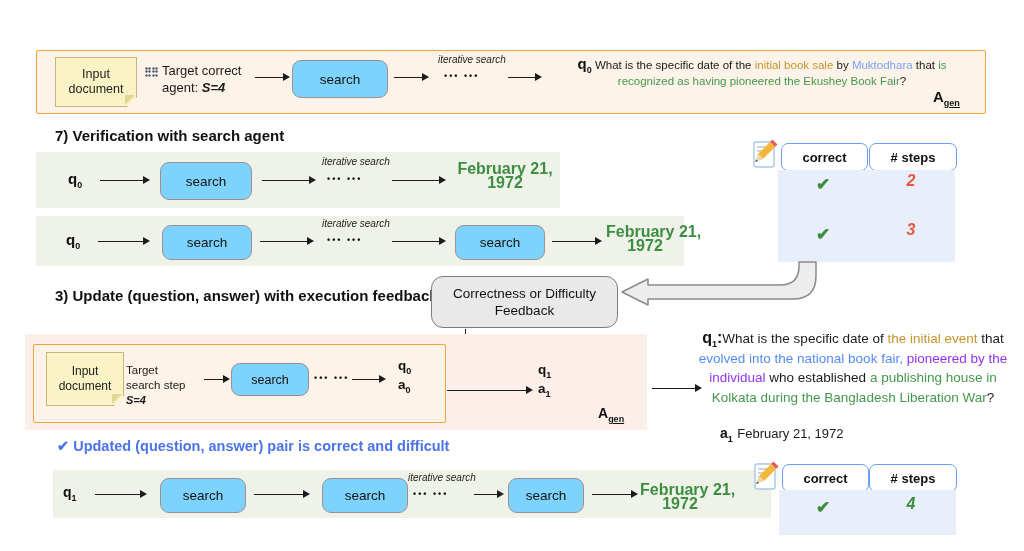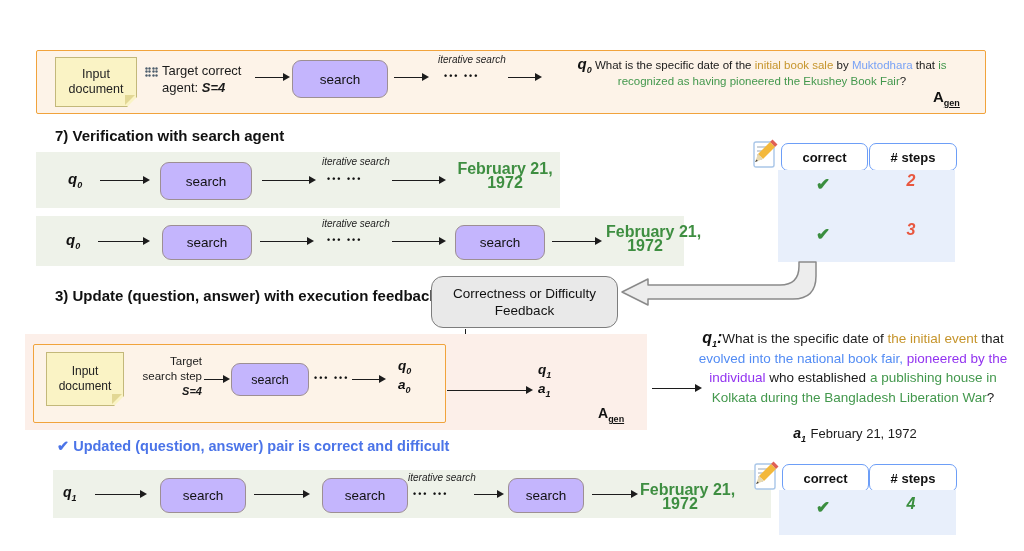--- a/index.html
+++ b/index.html
@@ -3,38 +3,38 @@
 <meta charset="utf-8">
 <style>
   html,body{margin:0;padding:0;background:#fff;}
   #canvas{position:relative;width:1024px;height:551px;background:#ffffff;
           font-family:"Liberation Sans",sans-serif;color:#1b1b1b;overflow:hidden;}
   .abs{position:absolute;}
   .title{font-weight:bold;font-size:15px;color:#111;white-space:nowrap;}
   .panel-orange{background:#fdf3e8;border:1.5px solid #f1a33c;border-radius:2px;}
   .panel-pink{background:#fcefe9;}
   .greenrow{background:#eef2e9;}
-  .searchbox{background:#c4b5fd;border:1.3px solid #9d8f93;border-radius:9px;
+  .searchbox{background:#7dd3fc;border:1.3px solid #9d8f93;border-radius:9px;
              display:flex;align-items:center;justify-content:center;
              font-size:13.5px;color:#111;}
   .note{background:#faf3c5;border:1px solid #c3b87a;display:flex;align-items:center;
         justify-content:center;text-align:center;font-size:12.5px;line-height:15px;color:#222;
         clip-path:polygon(0 0,100% 0,100% calc(100% - 10px),calc(100% - 10px) 100%,0 100%);}
   .fold{width:10px;height:10px;background:#e2d794;clip-path:polygon(0 100%,100% 0,0 0);}
   .arr{height:0;border-top:1.6px solid #1c1c1c;}
   .arr::after{content:'';position:absolute;right:-2px;top:-4.8px;width:0;height:0;
               border-top:4px solid transparent;border-bottom:4px solid transparent;
               border-left:7px solid #1c1c1c;}
   .arrv{width:0;border-left:1.6px solid #1c1c1c;}
   .arrv::after{content:'';position:absolute;left:-4.8px;bottom:-2px;width:0;height:0;
                border-left:4px solid transparent;border-right:4px solid transparent;
                border-top:7px solid #1c1c1c;}
   .iter{font-style:italic;font-size:10px;color:#222;white-space:nowrap;}
   .dots{font-weight:bold;font-size:9px;letter-spacing:2px;color:#111;white-space:nowrap;}
-  .qlab{font-weight:bold;font-style:italic;font-size:15px;color:#111;white-space:nowrap;}
+  .qlab{font-weight:bold;font-size:15px;color:#111;white-space:nowrap;}
   .qlab sub{font-size:9px;line-height:0;}
   .ansg{color:#3e8e41;font-weight:bold;font-size:16px;text-align:center;line-height:14px;white-space:nowrap;}
   .hdrbox{background:#ffffff;border:1.5px solid #6d9ef7;border-radius:7px;display:flex;
           align-items:center;justify-content:center;font-weight:bold;font-size:13px;color:#111;}
   .tbody{background:#e8effb;}
   .check{color:#3a8e3f;font-weight:bold;font-size:17px;text-align:center;}
   .num{font-weight:bold;font-style:italic;font-size:16px;text-align:center;}
   .num.red{color:#e8573f;} .num.green{color:#3a8e3f;}
   .feedbackbox{background:#e9e9e9;border:1.5px solid #7d7d7d;border-radius:12px;
                display:flex;align-items:center;justify-content:center;text-align:center;
@@ -151,21 +151,21 @@
 
   <div class="abs feedbackbox" style="left:431px;top:276px;width:187px;height:52px;padding:0 10px;box-sizing:border-box;">Correctness or Difficulty Feedback</div>
   <div class="abs arrv" style="left:465px;top:329px;height:52px;"></div>
 
   <div class="abs panel-pink" style="left:25px;top:334px;width:622px;height:96px;"></div>
   <div class="abs panel-orange" style="left:33px;top:344px;width:411px;height:77px;"></div>
 
   <div class="abs note" style="left:46px;top:352px;width:76px;height:52px;font-size:12px;">Input document</div>
   <div class="abs fold" style="left:112px;top:394px;"></div>
 
-  <div class="abs smalltxt" style="left:126px;top:354px;width:76px;text-align:right;font-size:11.5px;line-height:15px;">
+  <div class="abs smalltxt" style="left:126px;top:363px;width:76px;text-align:left;font-size:11.5px;line-height:15px;">
     <div>Target</div>
     <div>search step</div>
     <div class="sval" style="font-size:11px;">S=4</div>
   </div>
   <div class="abs arr" style="left:204px;top:379px;width:24px;"></div>
   <div class="abs searchbox" style="left:231px;top:363px;width:76px;height:31px;font-size:12.5px;">search</div>
   <div class="abs dots" style="left:314px;top:373px;">••• •••</div>
   <div class="abs arr" style="left:352px;top:379px;width:32px;"></div>
   <div class="abs qlab" style="left:398px;top:358px;font-size:13.5px;"><span>q</span><sub>0</sub></div>
   <div class="abs qlab" style="left:398px;top:377px;font-size:13.5px;"><span>a</span><sub>0</sub></div>
@@ -173,21 +173,21 @@
   <div class="abs arr" style="left:447px;top:390px;width:84px;"></div>
   <div class="abs qlab" style="left:538px;top:362px;font-size:13.5px;"><span>q</span><sub>1</sub></div>
   <div class="abs qlab" style="left:538px;top:381px;font-size:13.5px;"><span>a</span><sub>1</sub></div>
   <div class="abs agen" style="left:598px;top:405px;font-size:14px;"><span>A</span><sub>gen</sub></div>
 
   <div class="abs arr" style="left:652px;top:388px;width:48px;"></div>
 
   <div class="abs q1para" style="left:694px;top:328px;width:318px;">
     <span class="qlab" style="font-size:16px;"><span>q</span><sub>1</sub><span>:</span></span><span><span style="color: rgb(27, 27, 27);">What is the specific date of </span><span style="color: rgb(198, 149, 44);">the initial event</span><span style="color: rgb(27, 27, 27);"> that </span><span style="color: rgb(83, 140, 244);">evolved into the national book fair,</span><span style="color: rgb(27, 27, 27);"> </span><span style="color: rgb(146, 51, 240);">pioneered by the individual</span><span style="color: rgb(27, 27, 27);"> who established </span><span style="color: rgb(67, 152, 77);">a publishing house in Kolkata during the Bangladesh Liberation War</span><span style="color: rgb(27, 27, 27);">?</span></span>
   </div>
-  <div class="abs" style="left:720px;top:424px;width:270px;text-align:center;">
+  <div class="abs" style="left:720px;top:424px;width:270px;">
     <span class="qlab" style="font-size:14px;"><span>a</span><sub>1</sub></span>
     <span style="font-size:13px;color:#1b1b1b;">February 21, 1972</span>
   </div>
 
   <div class="abs bluecheck" style="left:57px;top:438px;">
     <span>✔</span>
     <span>Updated (question, answer) pair is correct and difficult</span>
   </div>
 
   <div class="abs greenrow" style="left:53px;top:470px;width:718px;height:48px;"></div>

